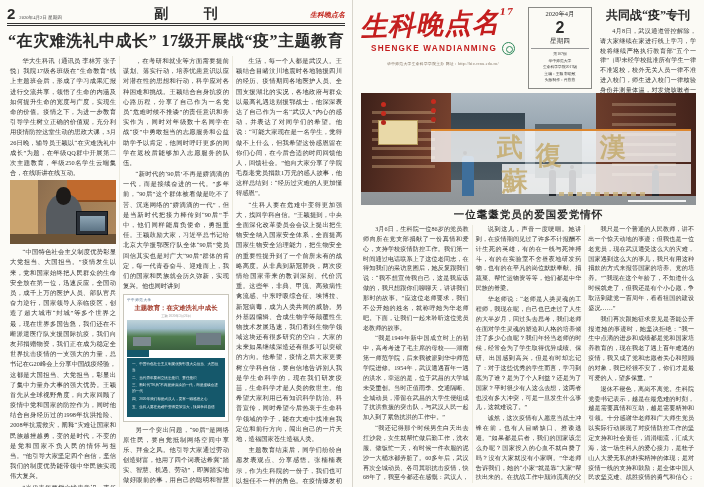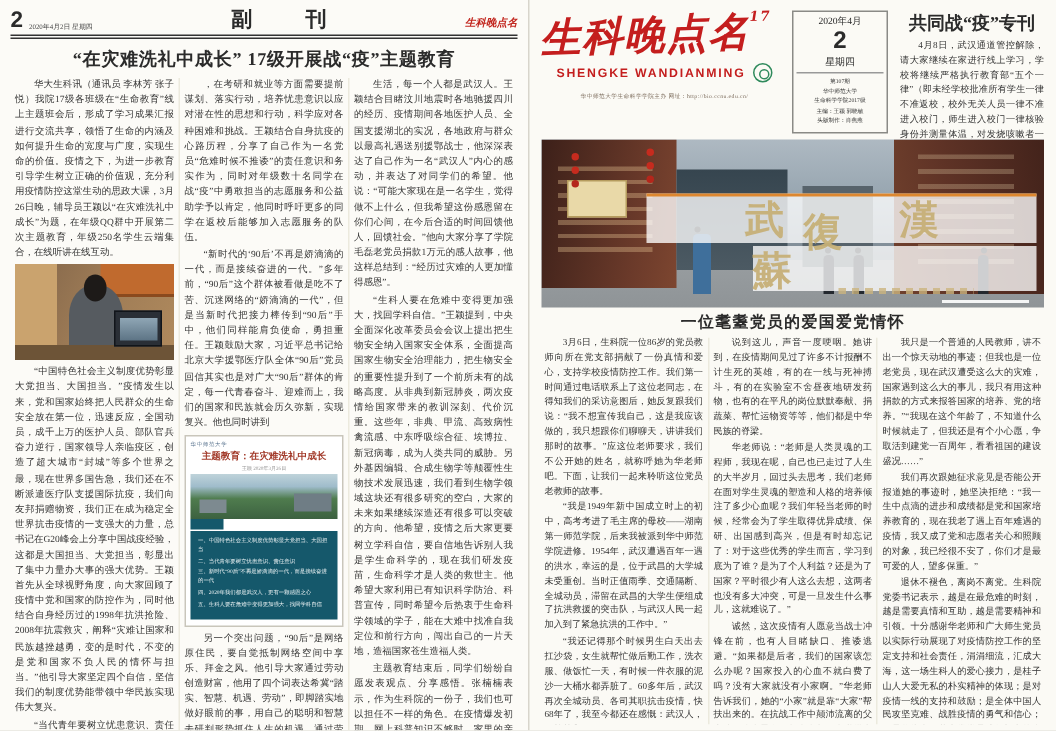--- a/index.html
+++ b/index.html
@@ -9,21 +9,21 @@
   .page{width:352px;height:487px;padding:4px 7px;overflow:hidden;position:relative;background:#fcfbf7;}
   .page.right{border-left:1px solid #d8d5cc;background:#fbfaf5;}
 
   
   .lp-header{display:flex;align-items:flex-end;height:17px;}
   .lp-pageno{font-size:15px;font-weight:bold;font-family:"Liberation Sans",sans-serif;line-height:1;}
   .lp-date{font-size:4.6px;margin-left:4px;margin-bottom:1px;color:#444;}
   .lp-section{flex:1;text-align:center;font-size:14px;font-weight:bold;letter-spacing:16px;text-indent:16px;line-height:1;}
   .lp-corner{font-size:7px;color:#c2271f;font-style:italic;font-weight:bold;margin-bottom:1px;white-space:nowrap;}
   .lp-rule{border-top:1.6px solid #333;border-bottom:.6px solid #333;height:3px;margin-top:2px;}
-  .lp-headline{text-align:center;font-size:12px;font-weight:bold;margin:5px 0 4px 0;letter-spacing:.5px;}
+  .lp-headline{text-align:center;font-size:16px;font-weight:bold;margin:5px 0 4px 0;letter-spacing:.5px;}
   .cols{display:flex;height:436px;overflow:hidden;}
   .col{flex:1;overflow:hidden;padding:0 3px;}
   .col + .col{border-left:1px solid #eceade;}
   .col p{margin:0 0 1px 0;font-size:6.3px;line-height:1.62;text-align:justify;text-indent:2em;color:#333;}
   
   .photo1{width:100%;height:64px;margin:2px 0 3px 0;position:relative;overflow:hidden;
     background:linear-gradient(115deg,#7e6248 0%,#9c7a55 45%,#b08a5d 100%);}
   .photo1 .cab{position:absolute;right:0;top:0;width:46%;height:34%;background:#c06a2e;border-bottom:2px solid #8a4a1e;}
   .photo1 .wall{position:absolute;left:0;top:0;width:26%;height:100%;background:#caa36e;}
   .photo1 .person{position:absolute;left:34%;top:22%;width:34%;height:70%;background:#565b60;border-radius:45% 45% 8% 8%;}

